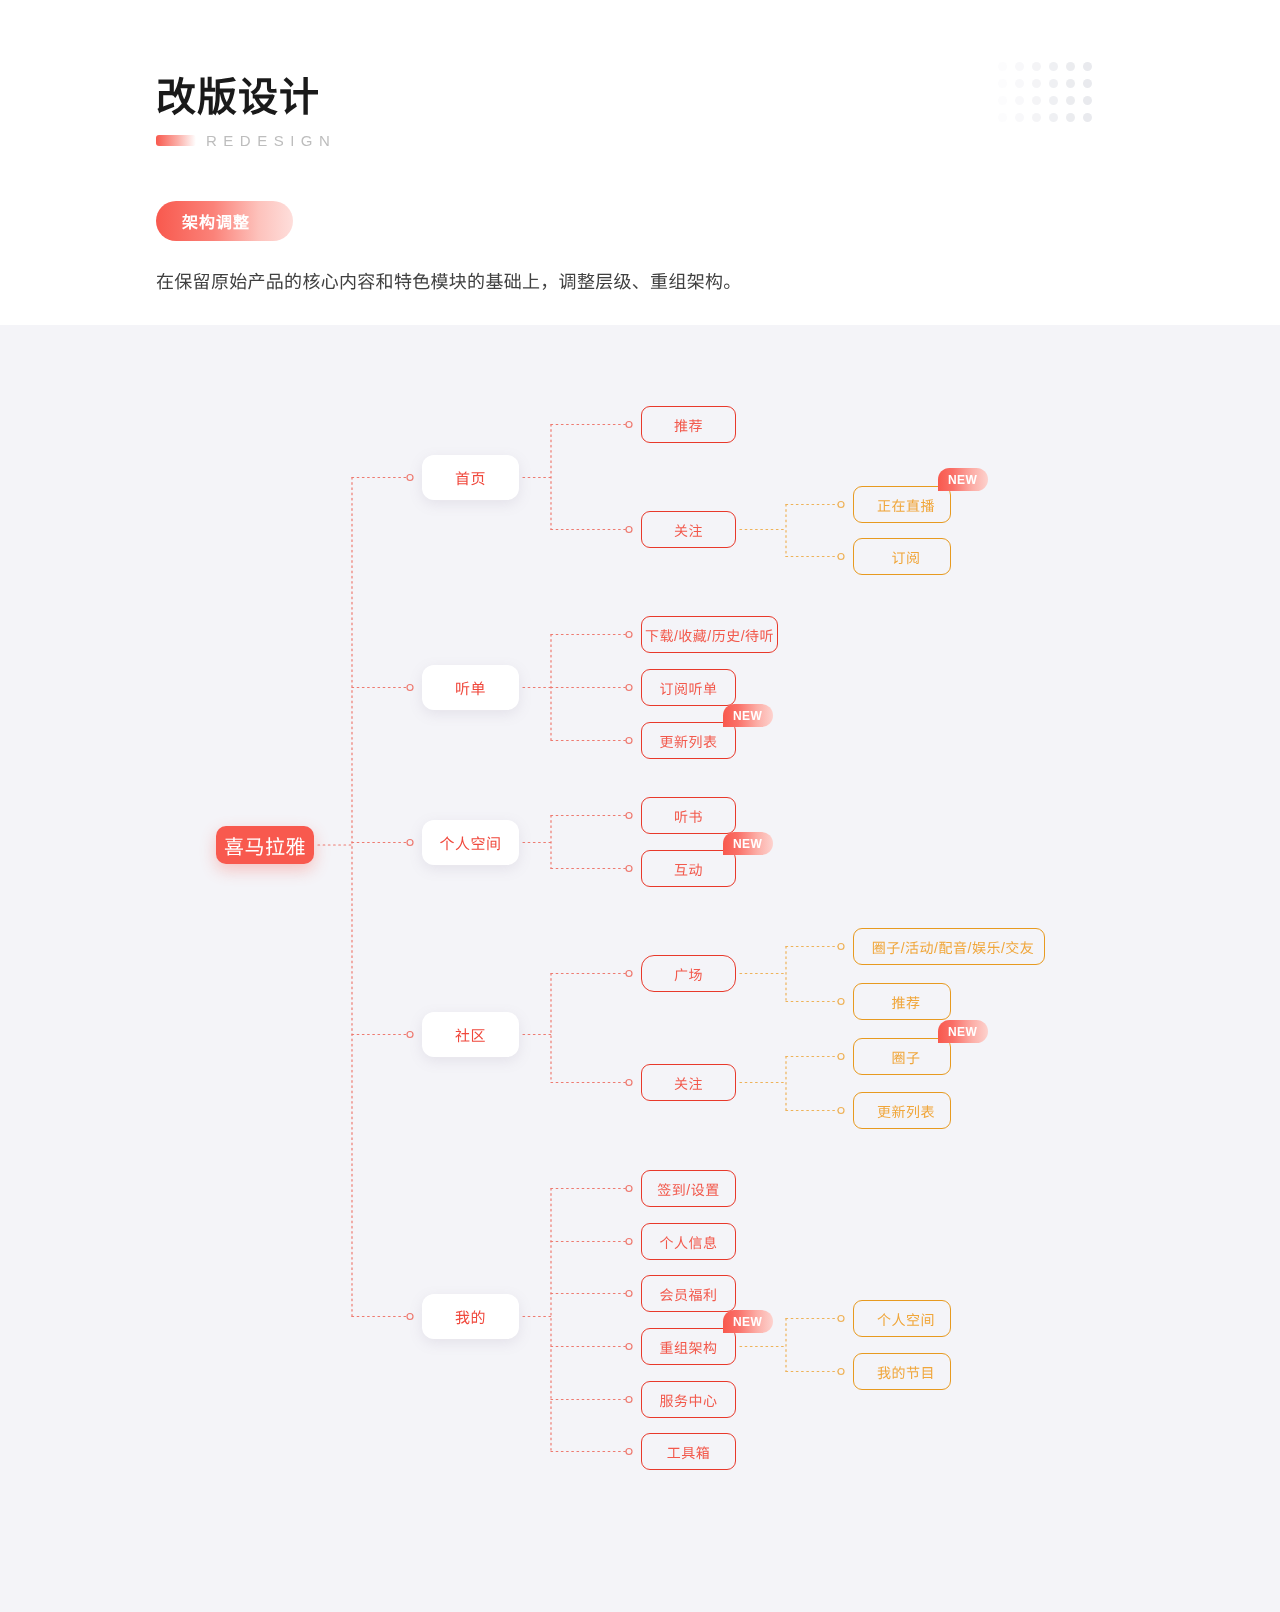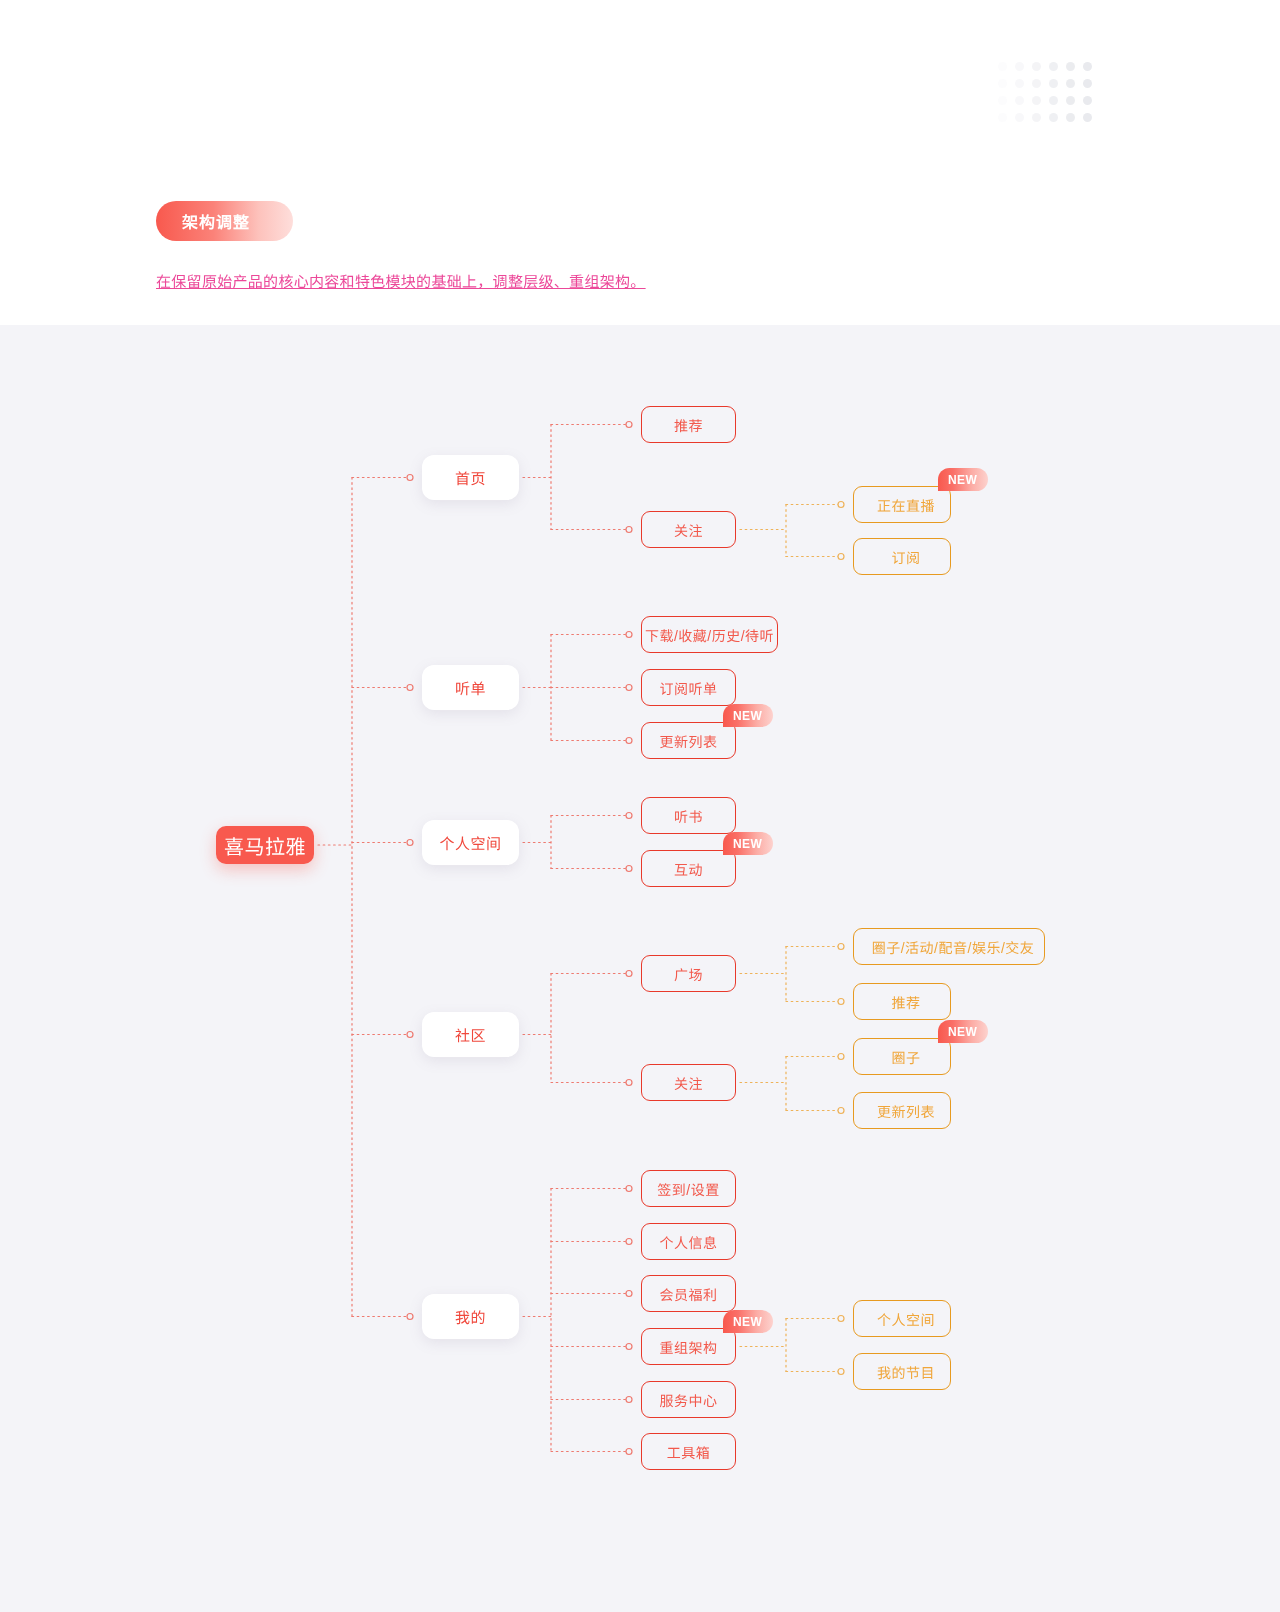--- a/index.html
+++ b/index.html
@@ -78,25 +78,24 @@
     font-size: 16px;
     font-weight: bold;
     color: #ffffff;
     letter-spacing: 1px;
   }
 
   #section-desc {
     position: absolute;
     left: 156px;
     top: 271px;
-    font-size: 15px;
-    color: #ec4899;
+    font-size: 18px;
+    color: #404040;
     line-height: 22px;
     letter-spacing: 0.3px;
-    text-decoration: underline;
   }
 
   
   #diagram {
     position: relative;
     width: 1280px;
     height: 1287px;
     background: #F4F4F8;
     overflow: hidden;
   }
@@ -169,20 +168,27 @@
   }
   .new-badge.lead {
     border-radius: 12px 12px 12px 0;
   }
 </style>
 </head>
 <body>
 
 <div id="header">
 
+  <div id="title-block">
+    <div id="main-title">改版设计</div>
+    <div id="subtitle-row">
+      <span id="subtitle-bar"></span>
+      <span id="subtitle-text">REDESIGN</span>
+    </div>
+  </div>
 
   <div id="dotgrid">
       <span class="dot" style="left: 0px; top: 0px; opacity: 0.12;"></span>
       <span class="dot" style="left: 17px; top: 0px; opacity: 0.32;"></span>
       <span class="dot" style="left: 34px; top: 0px; opacity: 0.52;"></span>
       <span class="dot" style="left: 51px; top: 0px; opacity: 0.72;"></span>
       <span class="dot" style="left: 68px; top: 0px; opacity: 0.92;"></span>
       <span class="dot" style="left: 85px; top: 0px; opacity: 1;"></span>
       <span class="dot" style="left: 0px; top: 17px; opacity: 0.12;"></span>
       <span class="dot" style="left: 17px; top: 17px; opacity: 0.32;"></span>
@@ -324,21 +330,21 @@
       <span>更新列表</span>
     </div>
     <div class="new-badge lead" style="left: 723px; top: 379px;">NEW</div>
     <div class="node lv3" style="left: 641px; top: 472px; width: 95px; height: 37px;">
       <span>听书</span>
     </div>
     <div class="node lv3" style="left: 641px; top: 525px; width: 95px; height: 37px;">
       <span>互动</span>
     </div>
     <div class="new-badge lead" style="left: 723px; top: 507px;">NEW</div>
-    <div class="node lv3" style="left: 641px; top: 630px; width: 95px; height: 37px;">
+    <div class="node lv3" style="left: 641px; top: 630px; width: 95px; height: 37px; border-radius: 13px;">
       <span>广场</span>
     </div>
     <div class="node lv3" style="left: 641px; top: 739px; width: 95px; height: 37px;">
       <span>关注</span>
     </div>
     <div class="node lv3" style="left: 641px; top: 845px; width: 95px; height: 37px;">
       <span>签到/设置</span>
     </div>
     <div class="node lv3" style="left: 641px; top: 898px; width: 95px; height: 37px;">
       <span>个人信息</span>

